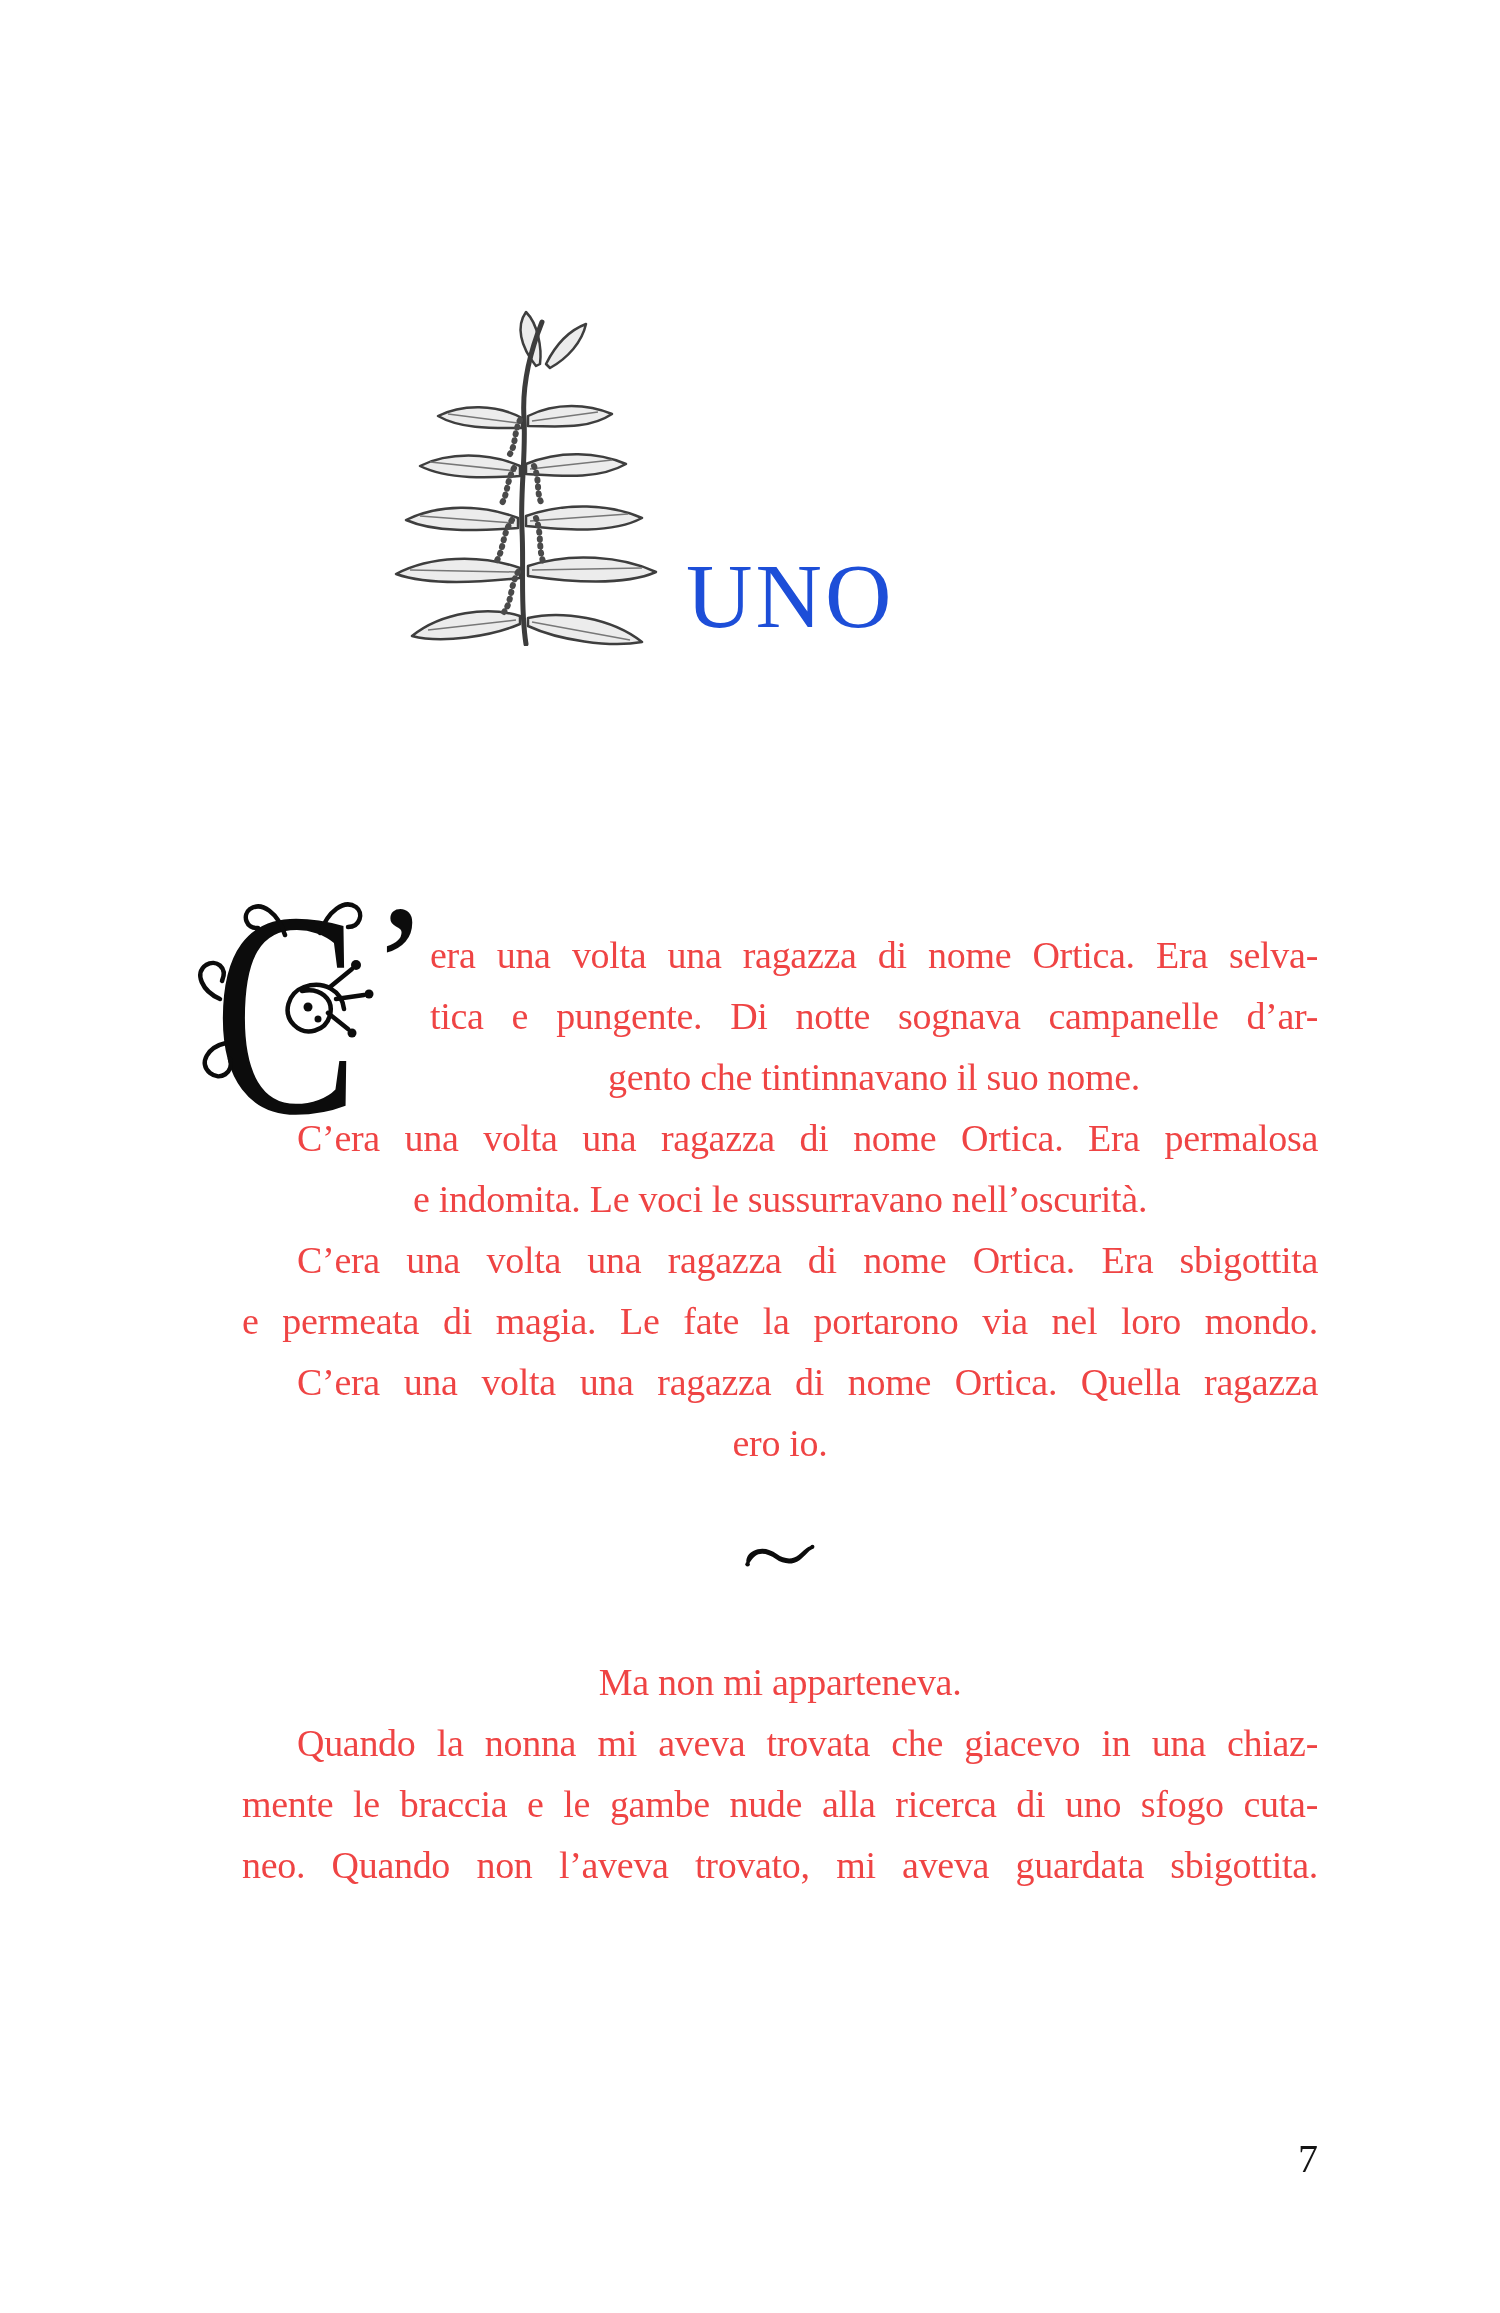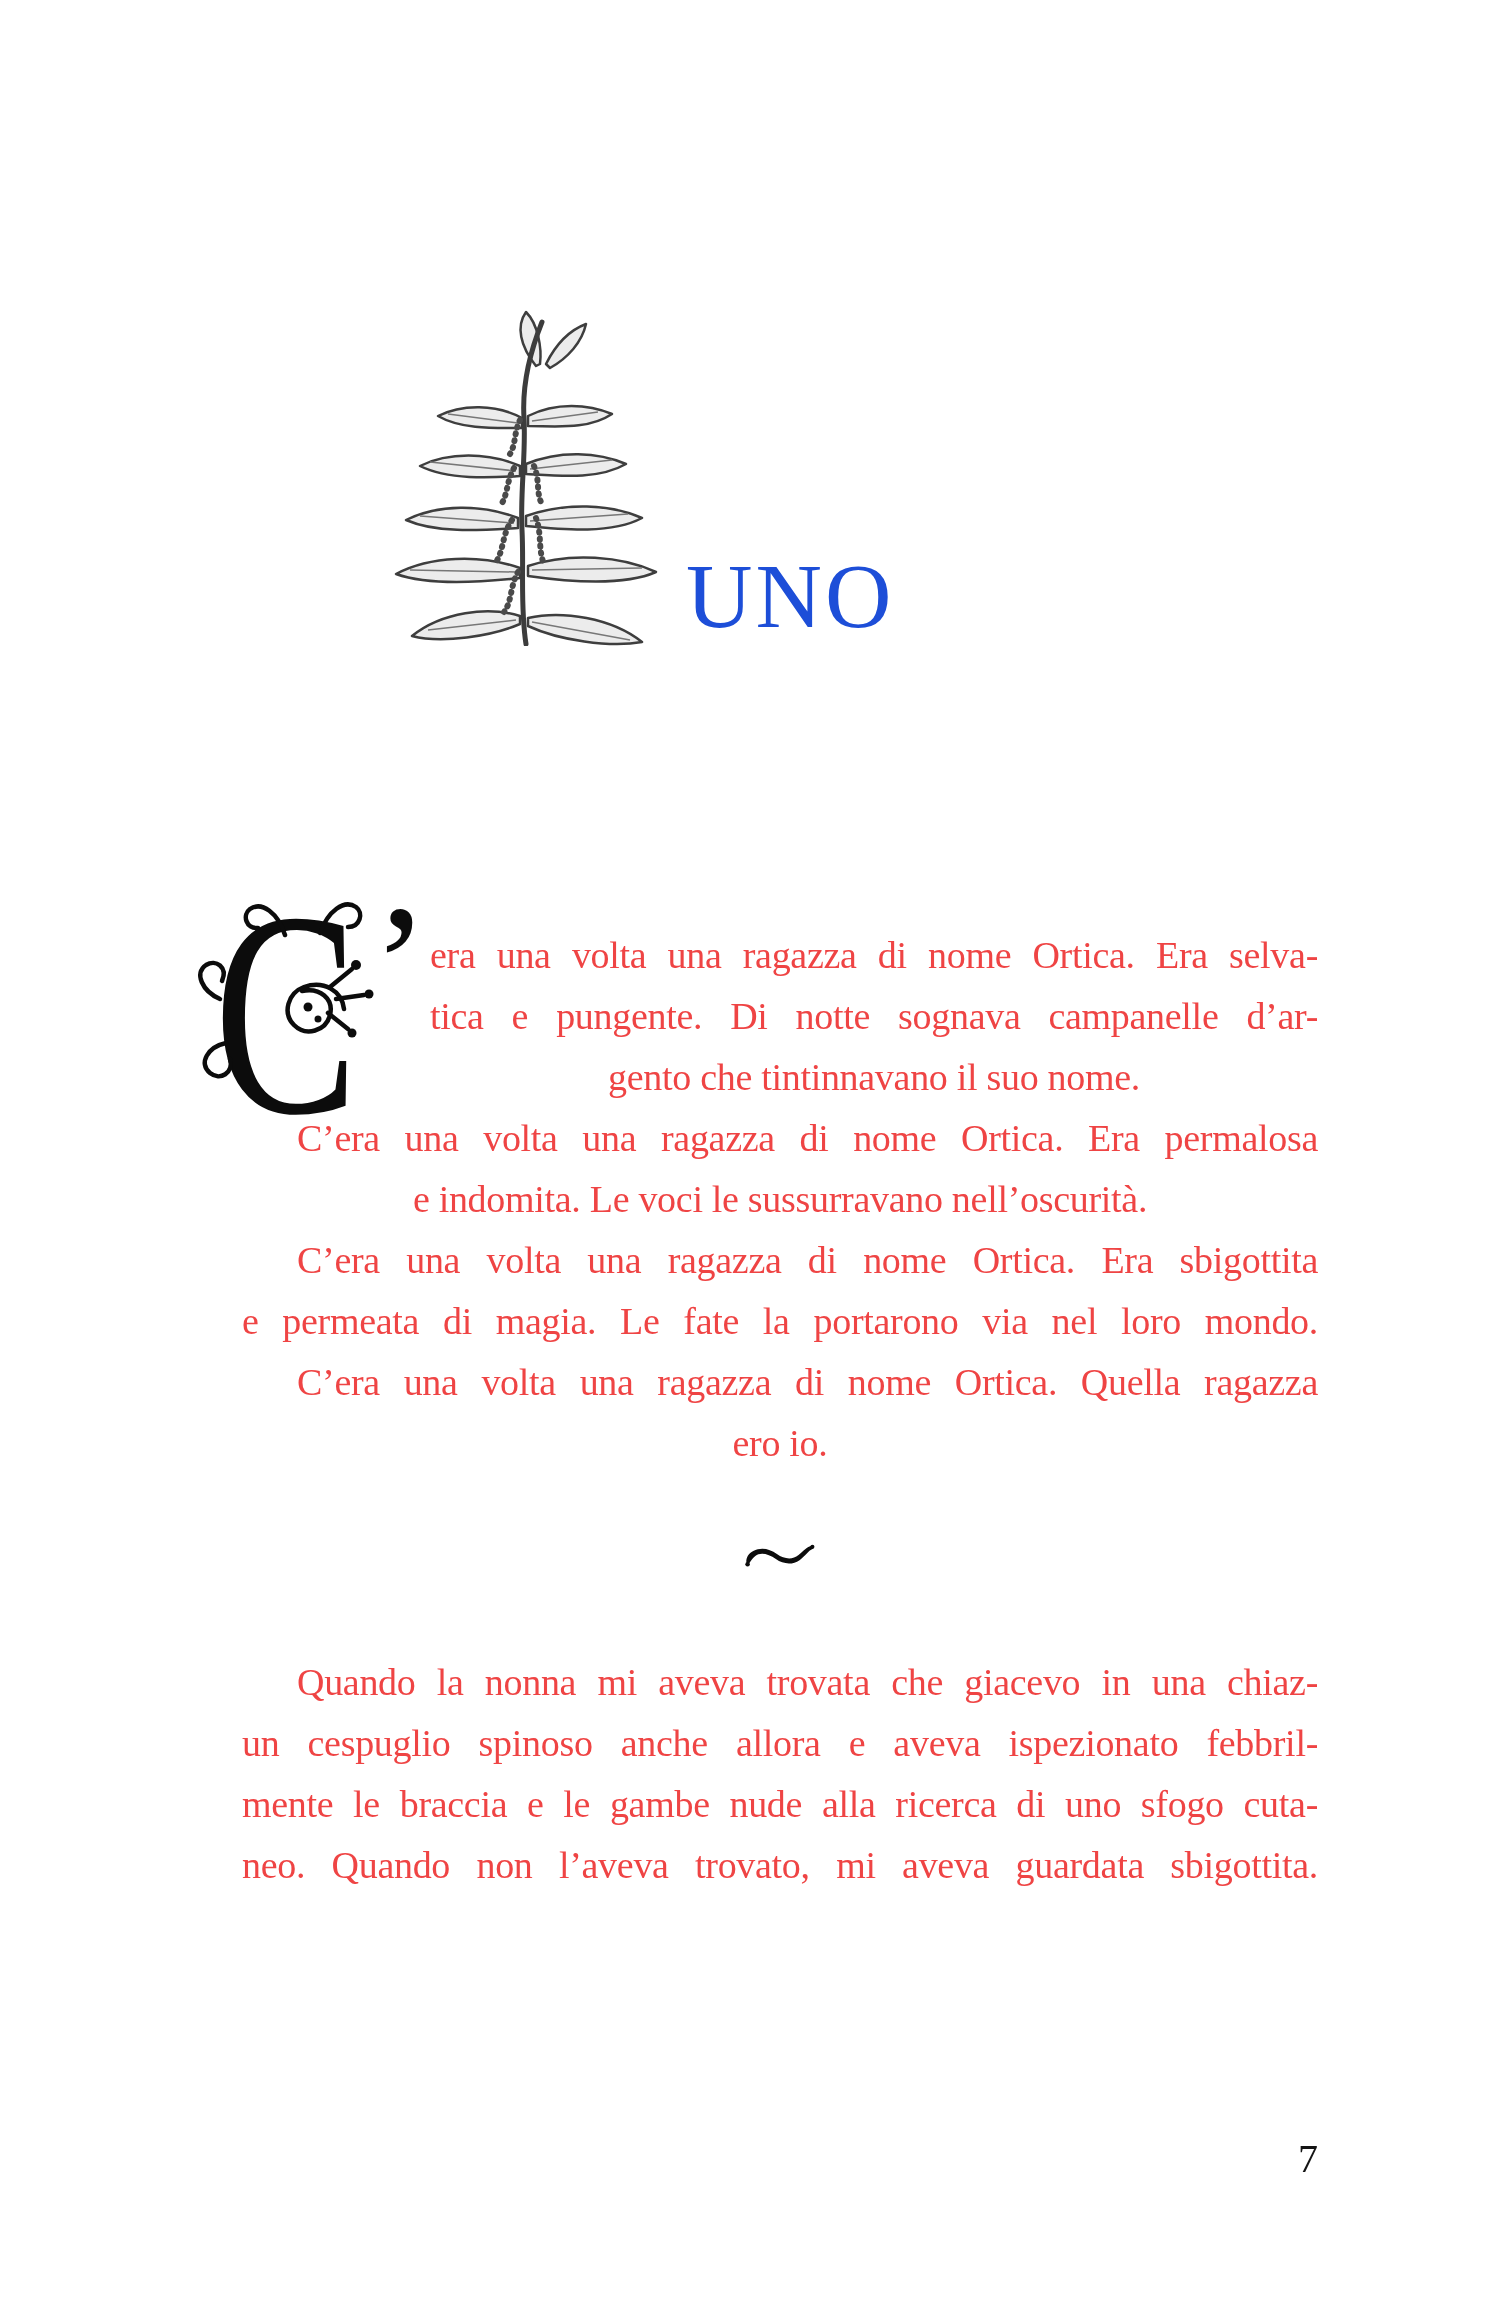--- a/index.html
+++ b/index.html
@@ -152,24 +152,24 @@
   <div class="divider">
     <svg width="72" height="34" viewBox="0 0 70 32" xmlns="http://www.w3.org/2000/svg">
       <path fill="#0c0c0c" d="M3,26 C1,21 3,15 9,12 C17,8 25,10 32,15 C39,20 47,21 53,16 C58,12 61,8 66,7 C68,7 69,9 67,10 C62,12 60,17 54,21 C47,26 38,25 31,20 C24,15 16,13 11,17 C7,20 6,24 3,26 Z"></path>
       <circle cx="3.5" cy="25" r="2.2" fill="#0c0c0c"></circle>
       <circle cx="66.5" cy="8" r="2" fill="#0c0c0c"></circle>
     </svg>
   </div>
 
   <div class="lower">
     <div>
+      <div class="tl last">Ma non mi apparteneva.</div>
     </div>
     <div>
       <div class="tl indent">Quando la nonna mi aveva trovata che giacevo in una chiaz-</div>
-      <div class="tl">un cespuglio spinoso anche allora e aveva ispezionato febbril-</div>
       <div class="tl">mente le braccia e le gambe nude alla ricerca di uno sfogo cuta-</div>
       <div class="tl">neo. Quando non l’aveva trovato, mi aveva guardata sbigottita.</div>
     </div>
   </div>
 
   <div class="folio">7</div>
 
 </div>
 
 </body></html>

